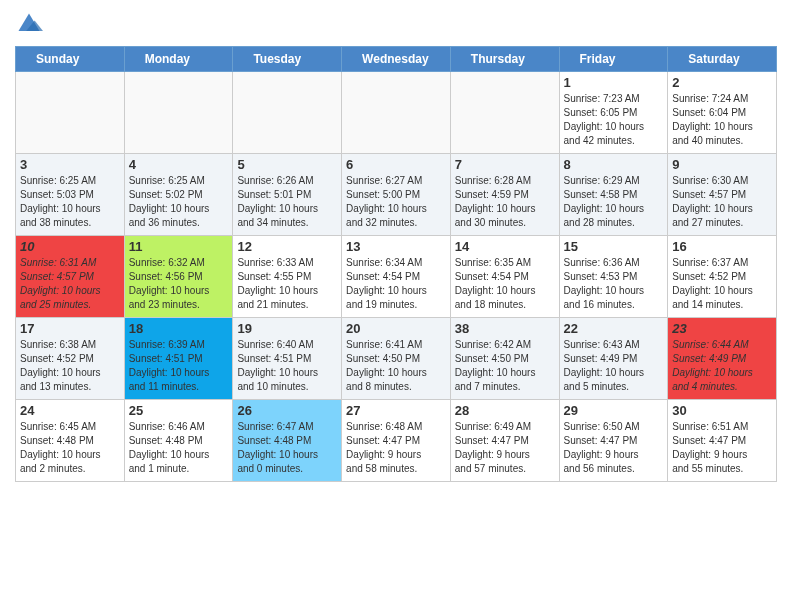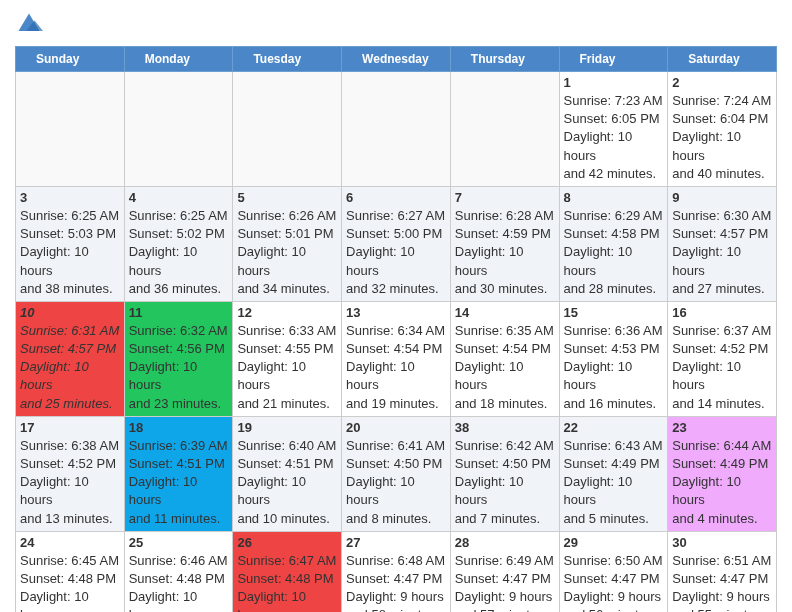--- a/index.html
+++ b/index.html
@@ -76,21 +76,21 @@
     .calendar td.empty {
       background: #f5f5f5;
     }
     .day-number {
       font-size: 13px;
       font-weight: bold;
       color: #333;
       margin-bottom: 2px;
     }
     .day-info {
-      font-size: 13px;
+      font-size: 10px;
       color: #333;
       line-height: 1.4;
     }
     .week-row td {
       background: #fff;
     }
     .week-row:nth-child(odd) td {
       background: #f9f9f9;
     }
   </style>
@@ -201,21 +201,21 @@
           </td>
         </tr>
         <tr class="week-row">
           <td style="background: #ef4444; font-style: italic;">
             <div class="day-number">10</div>
             <div class="day-info" style="white-space: pre-line;">Sunrise: 6:31 AM
 Sunset: 4:57 PM
 Daylight: 10 hours
 and 25 minutes.</div>
           </td>
-          <td style="background: #22c55e;">
+          <td style="background: #bef264;">
             <div class="day-number">11</div>
             <div class="day-info" style="white-space: pre-line;">Sunrise: 6:32 AM
 Sunset: 4:56 PM
 Daylight: 10 hours
 and 23 minutes.</div>
           </td>
           <td style="background: rgb(255, 255, 255);">
             <div class="day-number">12</div>
             <div class="day-info" style="white-space: pre-line;">Sunrise: 6:33 AM
 Sunset: 4:55 PM
@@ -287,21 +287,21 @@
 Daylight: 10 hours
 and 7 minutes.</div>
           </td>
           <td style="background: rgb(240, 244, 248);">
             <div class="day-number">22</div>
             <div class="day-info" style="white-space: pre-line;">Sunrise: 6:43 AM
 Sunset: 4:49 PM
 Daylight: 10 hours
 and 5 minutes.</div>
           </td>
-          <td style="background: #f0abfc;">
+          <td style="background: #ef4444; font-style: italic;">
             <div class="day-number">23</div>
             <div class="day-info" style="white-space: pre-line;">Sunrise: 6:44 AM
 Sunset: 4:49 PM
 Daylight: 10 hours
 and 4 minutes.</div>
           </td>
         </tr>
         <tr class="week-row">
           <td style="background: rgb(255, 255, 255);">
             <div class="day-number">24</div>
@@ -310,21 +310,21 @@
 Daylight: 10 hours
 and 2 minutes.</div>
           </td>
           <td style="background: rgb(255, 255, 255);">
             <div class="day-number">25</div>
             <div class="day-info" style="white-space: pre-line;">Sunrise: 6:46 AM
 Sunset: 4:48 PM
 Daylight: 10 hours
 and 1 minute.</div>
           </td>
-          <td style="background: #ef4444;">
+          <td style="background: #7dd3fc;">
             <div class="day-number">26</div>
             <div class="day-info" style="white-space: pre-line;">Sunrise: 6:47 AM
 Sunset: 4:48 PM
 Daylight: 10 hours
 and 0 minutes.</div>
           </td>
           <td style="background: rgb(255, 255, 255);">
             <div class="day-number">27</div>
             <div class="day-info" style="white-space: pre-line;">Sunrise: 6:48 AM
 Sunset: 4:47 PM

